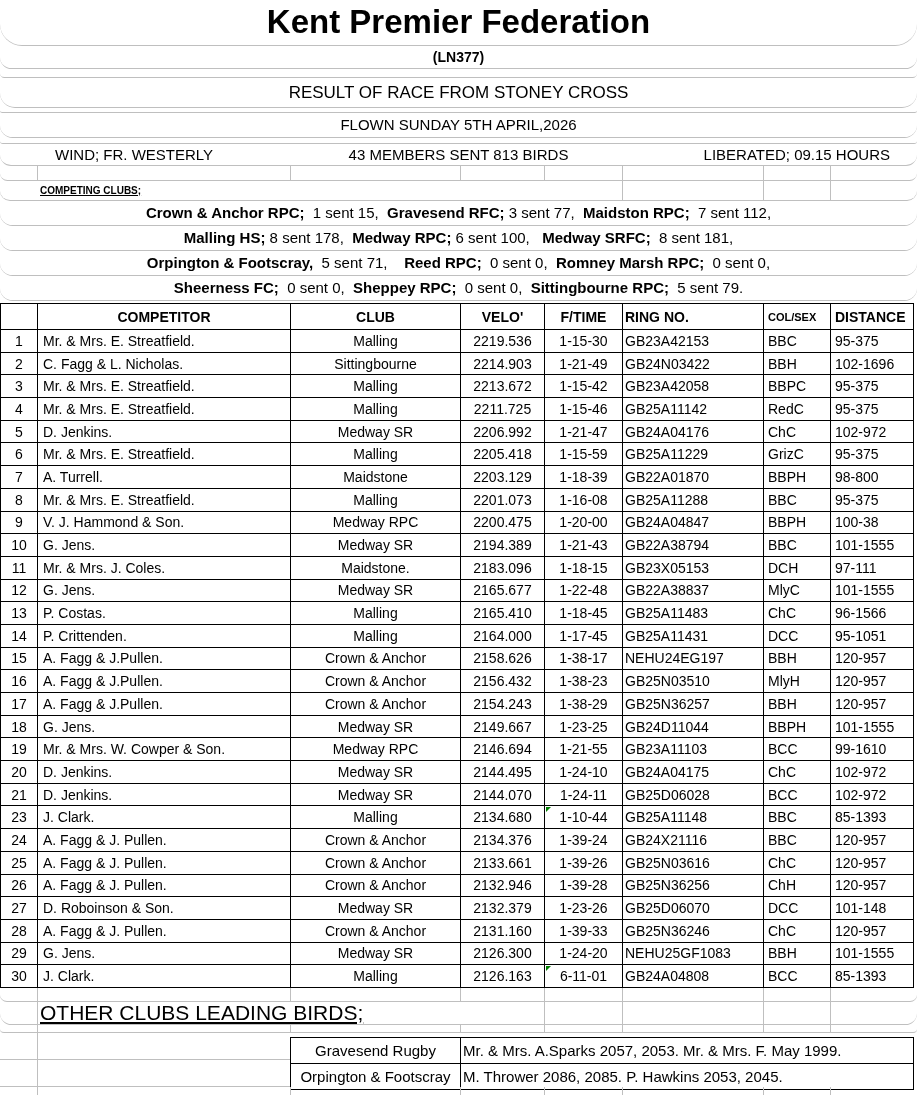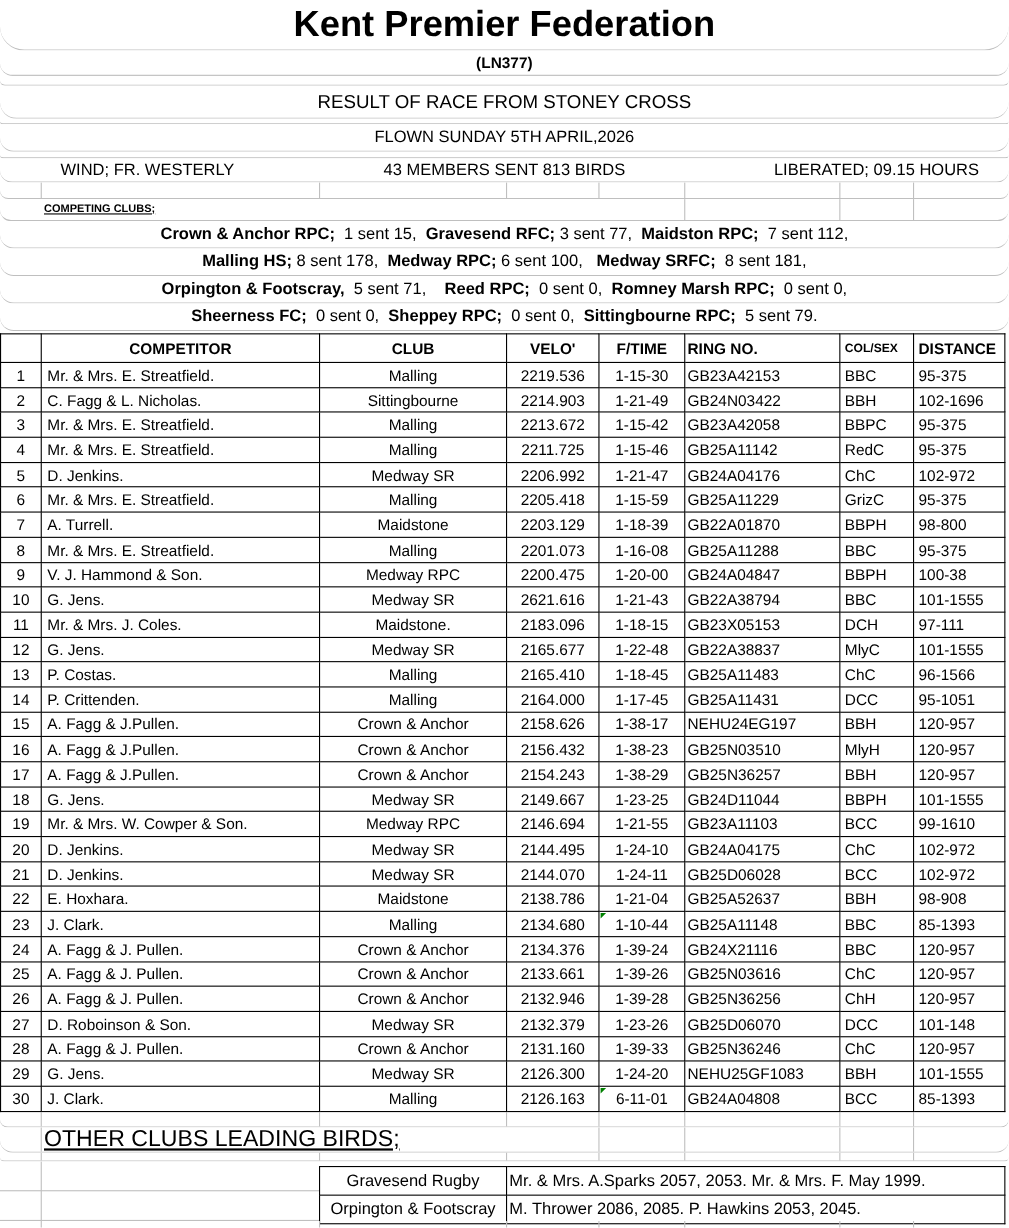--- a/index.html
+++ b/index.html
@@ -215,21 +215,21 @@
           <td class="c-velo">2200.475</td>
           <td class="c-ftime">1-20-00</td>
           <td class="c-ring">GB24A04847</td>
           <td class="c-colsex">BBPH</td>
           <td class="c-distance">100-38</td>
         </tr>
         <tr>
           <td class="c-pos">10</td>
           <td class="c-competitor">G. Jens.</td>
           <td class="c-club">Medway SR</td>
-          <td class="c-velo">2621.616</td>
+          <td class="c-velo">2194.389</td>
           <td class="c-ftime">1-21-43</td>
           <td class="c-ring">GB22A38794</td>
           <td class="c-colsex">BBC</td>
           <td class="c-distance">101-1555</td>
         </tr>
         <tr>
           <td class="c-pos">11</td>
           <td class="c-competitor">Mr. &amp; Mrs. J. Coles.</td>
           <td class="c-club">Maidstone.</td>
           <td class="c-velo">2183.096</td>
@@ -330,30 +330,20 @@
         </tr>
         <tr>
           <td class="c-pos">21</td>
           <td class="c-competitor">D. Jenkins.</td>
           <td class="c-club">Medway SR</td>
           <td class="c-velo">2144.070</td>
           <td class="c-ftime">1-24-11</td>
           <td class="c-ring">GB25D06028</td>
           <td class="c-colsex">BCC</td>
           <td class="c-distance">102-972</td>
-        </tr>
-        <tr>
-          <td class="c-pos">22</td>
-          <td class="c-competitor">E. Hoxhara.</td>
-          <td class="c-club">Maidstone</td>
-          <td class="c-velo">2138.786</td>
-          <td class="c-ftime">1-21-04</td>
-          <td class="c-ring">GB25A52637</td>
-          <td class="c-colsex">BBH</td>
-          <td class="c-distance">98-908</td>
         </tr>
         <tr>
           <td class="c-pos">23</td>
           <td class="c-competitor">J. Clark.</td>
           <td class="c-club">Malling</td>
           <td class="c-velo">2134.680</td>
           <td class="c-ftime flagged">1-10-44</td>
           <td class="c-ring">GB25A11148</td>
           <td class="c-colsex">BBC</td>
           <td class="c-distance">85-1393</td>

